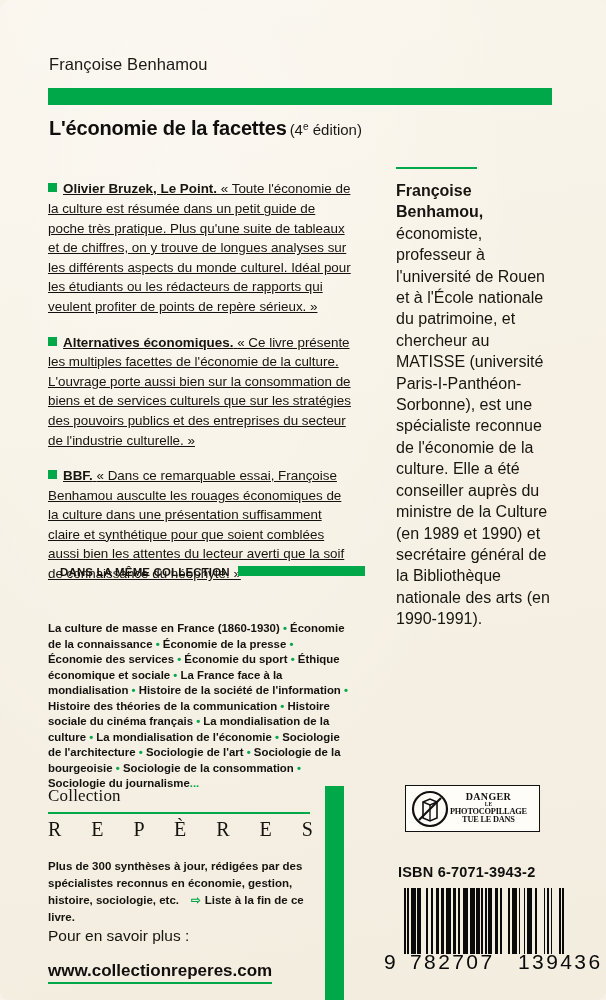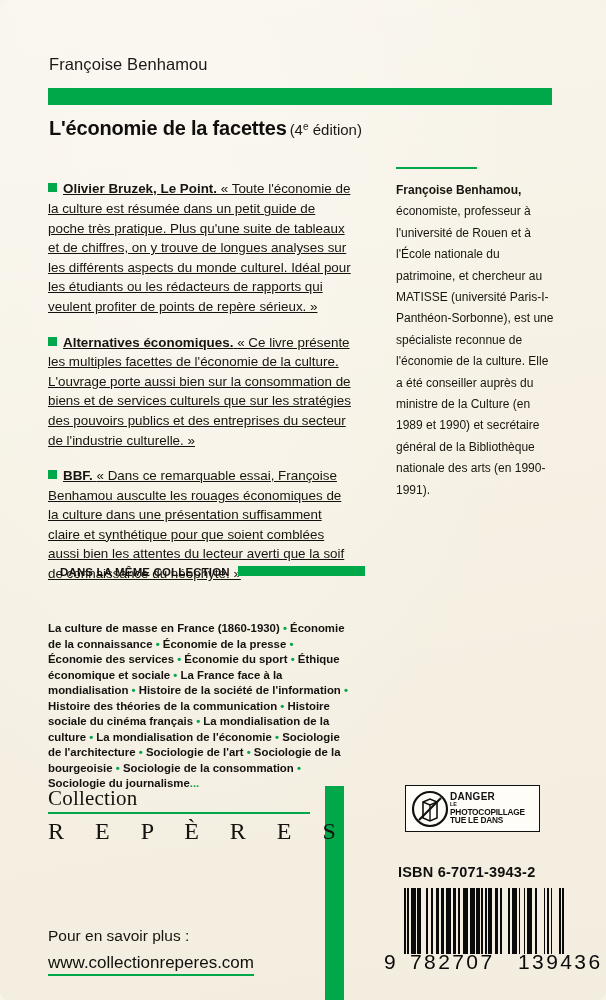--- a/index.html
+++ b/index.html
@@ -147,21 +147,21 @@
     top: 167px;
     width: 81px;
     height: 2px;
     background: #00a849;
   }
   .bio {
     position: absolute;
     left: 396px;
     top: 180px;
     width: 162px;
-    font-size: 12px;
+    font-size: 16px;
     line-height: 21.4px;
     color: #17150f;
   }
   .bio b {
     font-weight: bold;
   }
 
   
   .vbar {
     position: absolute;
@@ -171,39 +171,39 @@
     height: 214px;
     background: #00a849;
   }
 
   
   .rep-collection {
     position: absolute;
     left: 48px;
     top: 786px;
     font-family: "Liberation Serif", serif;
-    font-size: 21px;
+    font-size: 17px;
     color: #15130f;
     letter-spacing: 0.2px;
   }
   .rep-rule {
     position: absolute;
     left: 48px;
     top: 812px;
     width: 262px;
     height: 1.6px;
     background: #00a849;
   }
   .rep-word {
     position: absolute;
     left: 48px;
     top: 818px;
     width: 262px;
     font-family: "Liberation Serif", serif;
-    font-size: 24px;
+    font-size: 20px;
     letter-spacing: 12.5px;
     color: #15130f;
     white-space: nowrap;
   }
   .rep-desc {
     position: absolute;
     left: 48px;
     top: 858px;
     width: 272px;
     font-size: 11.5px;
@@ -220,25 +220,25 @@
     position: absolute;
     left: 48px;
     top: 925px;
     font-size: 15.5px;
     line-height: 21px;
     color: #17150f;
   }
   .rep-url {
     display: inline-block;
     font-size: 17px;
-    font-weight: normal;
+    font-weight: bold;
     color: #100f0d;
     border-bottom: 2px solid #00a849;
     padding-bottom: 1px;
-    margin-top: 6px;
+    margin-top: 14px;
   }
 
   
   .danger-box {
     position: absolute;
     left: 405px;
     top: 785px;
     width: 135px;
     height: 47px;
     border: 1.6px solid #111;
@@ -249,23 +249,24 @@
   }
   .danger-symbol {
     width: 40px;
     height: 40px;
     margin-left: 4px;
     flex: 0 0 auto;
     position: relative;
   }
   .danger-text {
     flex: 1 1 auto;
-    text-align: left;
+    text-align: center;
     line-height: 1.02;
     padding-right: 13px;
+    font-family: Liberation Serif, serif;
   }
   .danger-title {
     font-size: 10px;
     font-weight: bold;
     letter-spacing: 0.3px;
     display: block;
     color: #111;
   }
   .danger-le {
     font-size: 5.4px;
@@ -387,20 +388,23 @@
   <div class="bio-rule"></div>
   <div class="bio">
     <b>Françoise Benhamou,</b><span> économiste, professeur à l'université de Rouen et à l'École nationale du patrimoine, et chercheur au MATISSE (université Paris-I-Panthéon-Sorbonne), est une spécialiste reconnue de l'économie de la culture. Elle a été conseiller auprès du ministre de la Culture (en 1989 et 1990) et secrétaire général de la Bibliothèque nationale des arts (en 1990-1991).</span>
   </div>
 
   <div class="vbar"></div>
 
   <div class="rep-collection">Collection</div>
   <div class="rep-rule"></div>
   <div class="rep-word">R E P È R E S</div>
+  <div class="rep-desc">
+    <span>Plus de 300 synthèses à jour, rédigées par des spécialistes reconnus en économie, gestion, histoire, sociologie, etc.</span><span class="rep-arrow">⇨</span><span>Liste à la fin de ce livre.</span>
+  </div>
   <div class="rep-more">
     <span>Pour en savoir plus :</span><br>
     <span class="rep-url">www.collectionreperes.com</span>
   </div>
 
   <div class="danger-box">
     <div class="danger-symbol">
       <svg viewBox="0 0 40 40" width="40" height="40" aria-hidden="true">
         <circle cx="20" cy="20" r="17" fill="none" stroke="#111" stroke-width="2.2"></circle>
         <path d="M13 13 L20 10 L27 13 L27 29 L20 32 L13 29 Z" fill="none" stroke="#111" stroke-width="1.6"></path>

